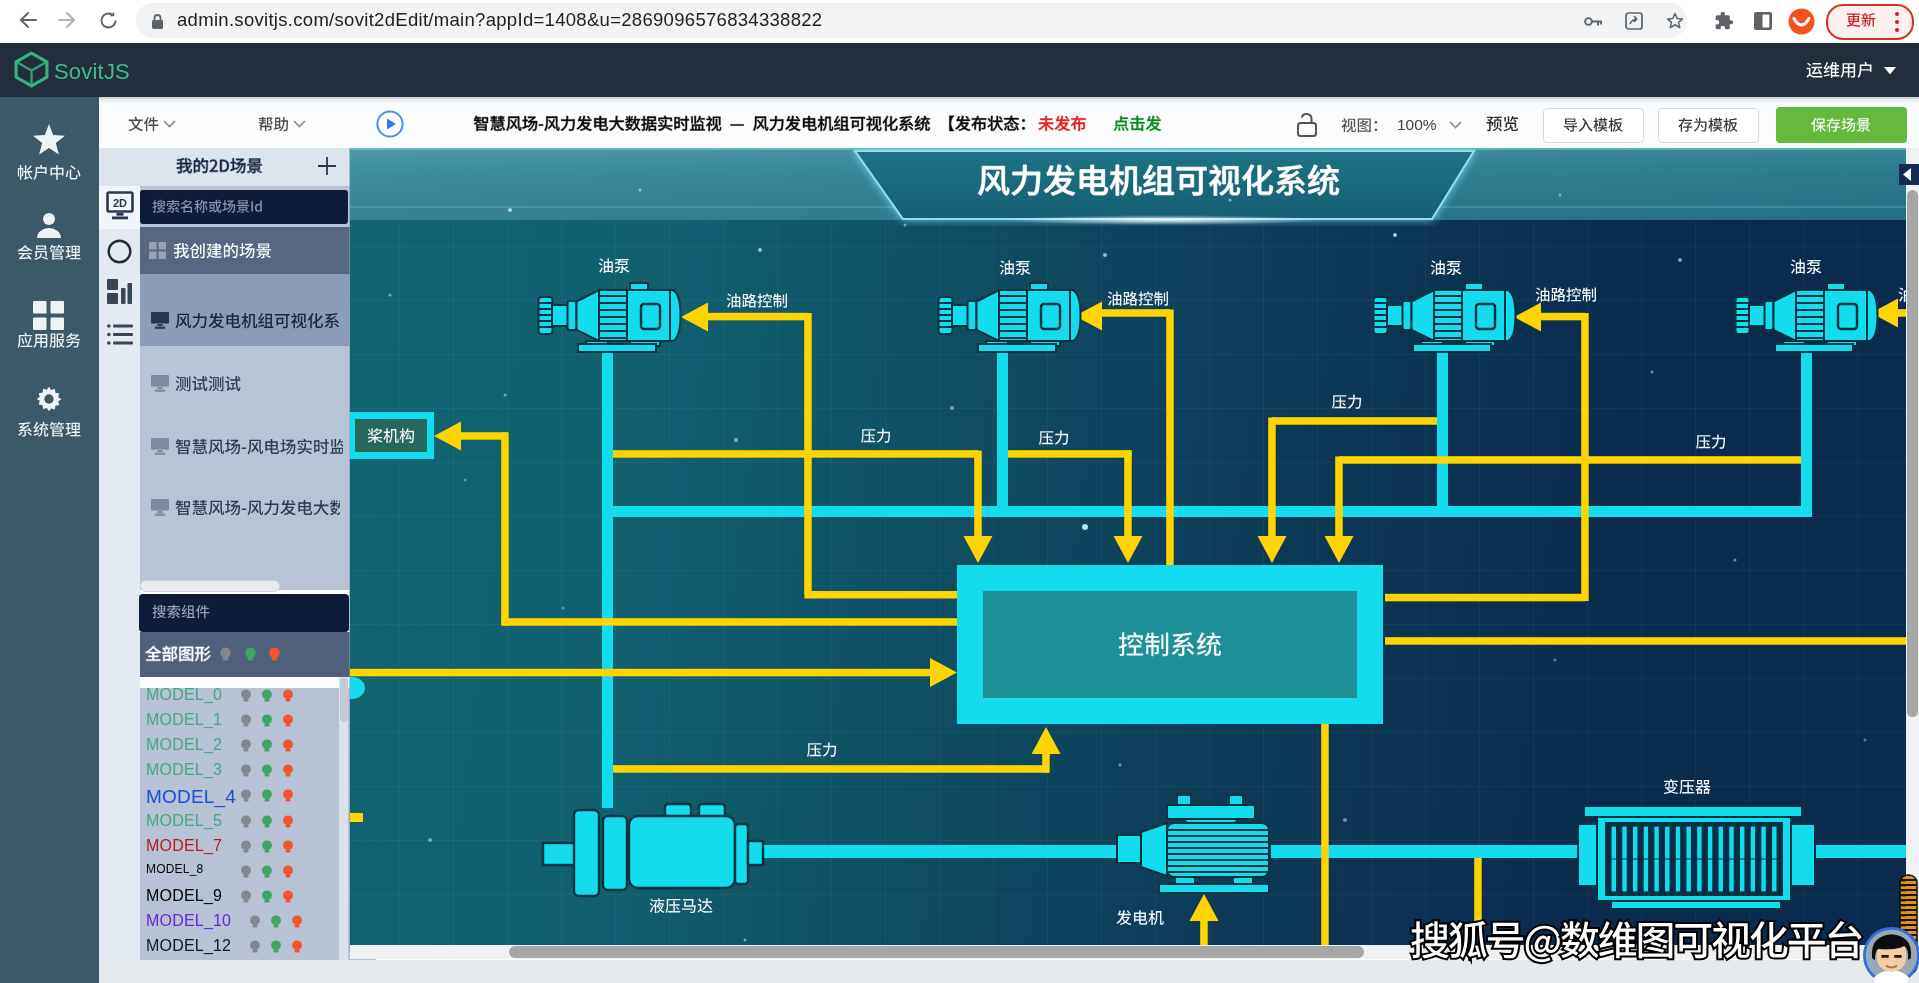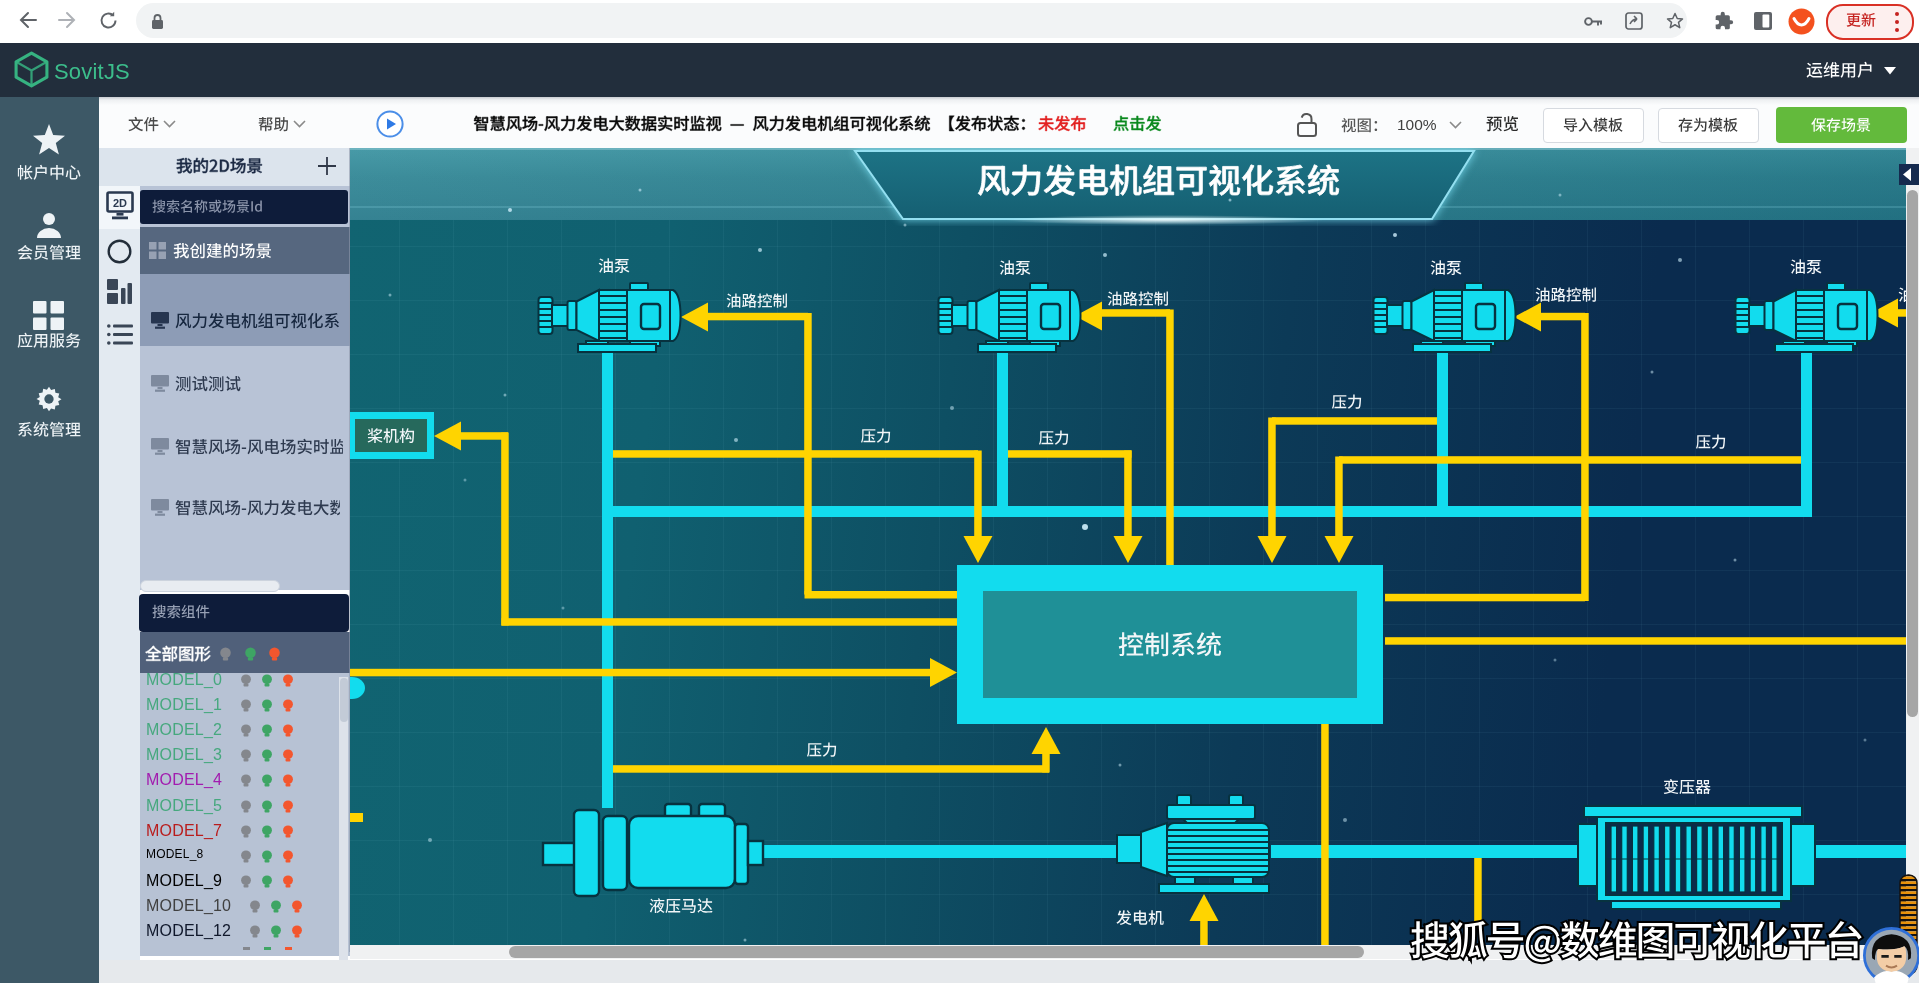--- a/index.html
+++ b/index.html
@@ -120,20 +120,21 @@
     </svg>
     <svg class="ab" style="left:98px;top:10px" width="21" height="21" viewBox="0 0 24 24">
 <path d="M20 12a8 8 0 1 1-2.5-5.8" stroke="#5f6368" stroke-width="2.2" fill="none"></path>
 <path d="M18.5 2v5h-5z" fill="#5f6368"></path>
     </svg>
     <div style="position:absolute;left:136px;top:3px;width:1551px;height:35px;background:#f1f3f4;border-radius:18px"></div>
     <svg class="ab" style="left:151px;top:13px" width="13" height="17" viewBox="0 0 13 17">
 <rect x="1" y="7" width="11" height="9" rx="1.4" fill="#5f6368"></rect>
 <path d="M3.5 7V5a3 3 0 0 1 6 0v2" stroke="#5f6368" stroke-width="1.8" fill="none"></path>
     </svg>
+    <div class="lt" style="left:177px;top:9px;font-size:18.5px;color:#202124;letter-spacing:0.3px">admin.sovitjs.com/sovit2dEdit/main?appId=1408&amp;u=2869096576834338822</div>
     <svg class="ab" style="left:1584px;top:14px" width="19" height="15" viewBox="0 0 19 15">
 <circle cx="4.5" cy="7.5" r="3.4" stroke="#5f6368" stroke-width="1.9" fill="none"></circle>
 <path d="M8 7.5h10M14 7.5v4M17 7.5v3" stroke="#5f6368" stroke-width="1.9" fill="none"></path>
     </svg>
     <svg class="ab" style="left:1625px;top:12px" width="18" height="18" viewBox="0 0 18 18">
 <rect x="1" y="1" width="16" height="16" rx="2.5" stroke="#5f6368" stroke-width="1.7" fill="none"></rect>
 <path d="M5 12c2-4 4-5 7-5M12 7l-3-3M12 7l-3 3" stroke="#5f6368" stroke-width="1.6" fill="none"></path>
     </svg>
     <svg class="ab" style="left:1665px;top:11px" width="20" height="20" viewBox="0 0 24 24">
 <path d="M12 3l2.7 6 6.3.5-4.8 4.2 1.5 6.3-5.7-3.5-5.7 3.5 1.5-6.3L3 9.5 9.3 9z" stroke="#5f6368" stroke-width="1.8" fill="none" stroke-linejoin="round"></path>
@@ -475,21 +476,21 @@
       <rect x="3.5" y="9.8" width="5" height="2.8" rx="1" fill="#84878d"></rect>
     </svg>
     <svg class="ab" style="left:244px;top:647px" width="13" height="14" viewBox="0 0 12 13">
 <circle cx="6" cy="5.3" r="4.9" fill="#3ea564"></circle>
       <rect x="3.5" y="9.8" width="5" height="2.8" rx="1" fill="#3ea564"></rect>
     </svg>
     <svg class="ab" style="left:268px;top:647px" width="13" height="14" viewBox="0 0 12 13">
 <circle cx="6" cy="5.3" r="4.9" fill="#f3562e"></circle>
       <rect x="3.5" y="9.8" width="5" height="2.8" rx="1" fill="#f3562e"></rect>
     </svg>
-    <div style="position:absolute;left:140px;top:673px;width:236px;height:283px;background:#b7c2d4;overflow:hidden">
+    <div style="position:absolute;left:140px;top:688px;width:236px;height:283px;background:#b7c2d4;overflow:hidden">
       <div class="lt" style="left:6px;top:-2px;font-size:16px;color:#46a87e;letter-spacing:0.2px">MODEL_0</div>
       <svg class="ab" style="left:100px;top:1.0px" width="12" height="13" viewBox="0 0 12 13">
 <circle cx="6" cy="5.3" r="4.9" fill="#84878d"></circle>
         <rect x="3.5" y="9.8" width="5" height="2.8" rx="1" fill="#84878d"></rect>
       </svg>
       <svg class="ab" style="left:121px;top:1.0px" width="12" height="13" viewBox="0 0 12 13">
 <circle cx="6" cy="5.3" r="4.9" fill="#3ea564"></circle>
         <rect x="3.5" y="9.8" width="5" height="2.8" rx="1" fill="#3ea564"></rect>
       </svg>
       <svg class="ab" style="left:142px;top:1.0px" width="12" height="13" viewBox="0 0 12 13">
@@ -528,21 +529,21 @@
         <rect x="3.5" y="9.8" width="5" height="2.8" rx="1" fill="#84878d"></rect>
       </svg>
       <svg class="ab" style="left:121px;top:76.30000000000001px" width="12" height="13" viewBox="0 0 12 13">
 <circle cx="6" cy="5.3" r="4.9" fill="#3ea564"></circle>
         <rect x="3.5" y="9.8" width="5" height="2.8" rx="1" fill="#3ea564"></rect>
       </svg>
       <svg class="ab" style="left:142px;top:76.30000000000001px" width="12" height="13" viewBox="0 0 12 13">
 <circle cx="6" cy="5.3" r="4.9" fill="#f3562e"></circle>
         <rect x="3.5" y="9.8" width="5" height="2.8" rx="1" fill="#f3562e"></rect>
       </svg>
-      <div class="lt" style="left:6px;top:98px;font-size:16px;color:#a21caf;letter-spacing:0.2px">MODEL_4</div>
+      <div class="lt" style="left:6px;top:98px;font-size:19px;color:#1d4ed8;letter-spacing:0.2px">MODEL_4</div>
       <svg class="ab" style="left:100px;top:101.4px" width="12" height="13" viewBox="0 0 12 13">
 <circle cx="6" cy="5.3" r="4.9" fill="#84878d"></circle>
         <rect x="3.5" y="9.8" width="5" height="2.8" rx="1" fill="#84878d"></rect>
       </svg>
       <svg class="ab" style="left:121px;top:101.4px" width="12" height="13" viewBox="0 0 12 13">
 <circle cx="6" cy="5.3" r="4.9" fill="#3ea564"></circle>
         <rect x="3.5" y="9.8" width="5" height="2.8" rx="1" fill="#3ea564"></rect>
       </svg>
       <svg class="ab" style="left:142px;top:101.4px" width="12" height="13" viewBox="0 0 12 13">
 <circle cx="6" cy="5.3" r="4.9" fill="#f3562e"></circle>
@@ -593,21 +594,21 @@
         <rect x="3.5" y="9.8" width="5" height="2.8" rx="1" fill="#84878d"></rect>
       </svg>
       <svg class="ab" style="left:121px;top:201.8px" width="12" height="13" viewBox="0 0 12 13">
 <circle cx="6" cy="5.3" r="4.9" fill="#3ea564"></circle>
         <rect x="3.5" y="9.8" width="5" height="2.8" rx="1" fill="#3ea564"></rect>
       </svg>
       <svg class="ab" style="left:142px;top:201.8px" width="12" height="13" viewBox="0 0 12 13">
 <circle cx="6" cy="5.3" r="4.9" fill="#f3562e"></circle>
         <rect x="3.5" y="9.8" width="5" height="2.8" rx="1" fill="#f3562e"></rect>
       </svg>
-      <div class="lt" style="left:6px;top:224px;font-size:16px;color:#404040;letter-spacing:0.2px">MODEL_10</div>
+      <div class="lt" style="left:6px;top:224px;font-size:16px;color:#6d28d9;letter-spacing:0.2px">MODEL_10</div>
       <svg class="ab" style="left:108.5px;top:226.9px" width="12" height="13" viewBox="0 0 12 13">
 <circle cx="6" cy="5.3" r="4.9" fill="#84878d"></circle>
         <rect x="3.5" y="9.8" width="5" height="2.8" rx="1" fill="#84878d"></rect>
       </svg>
       <svg class="ab" style="left:129.5px;top:226.9px" width="12" height="13" viewBox="0 0 12 13">
 <circle cx="6" cy="5.3" r="4.9" fill="#3ea564"></circle>
         <rect x="3.5" y="9.8" width="5" height="2.8" rx="1" fill="#3ea564"></rect>
       </svg>
       <svg class="ab" style="left:150.5px;top:226.9px" width="12" height="13" viewBox="0 0 12 13">
 <circle cx="6" cy="5.3" r="4.9" fill="#f3562e"></circle>

